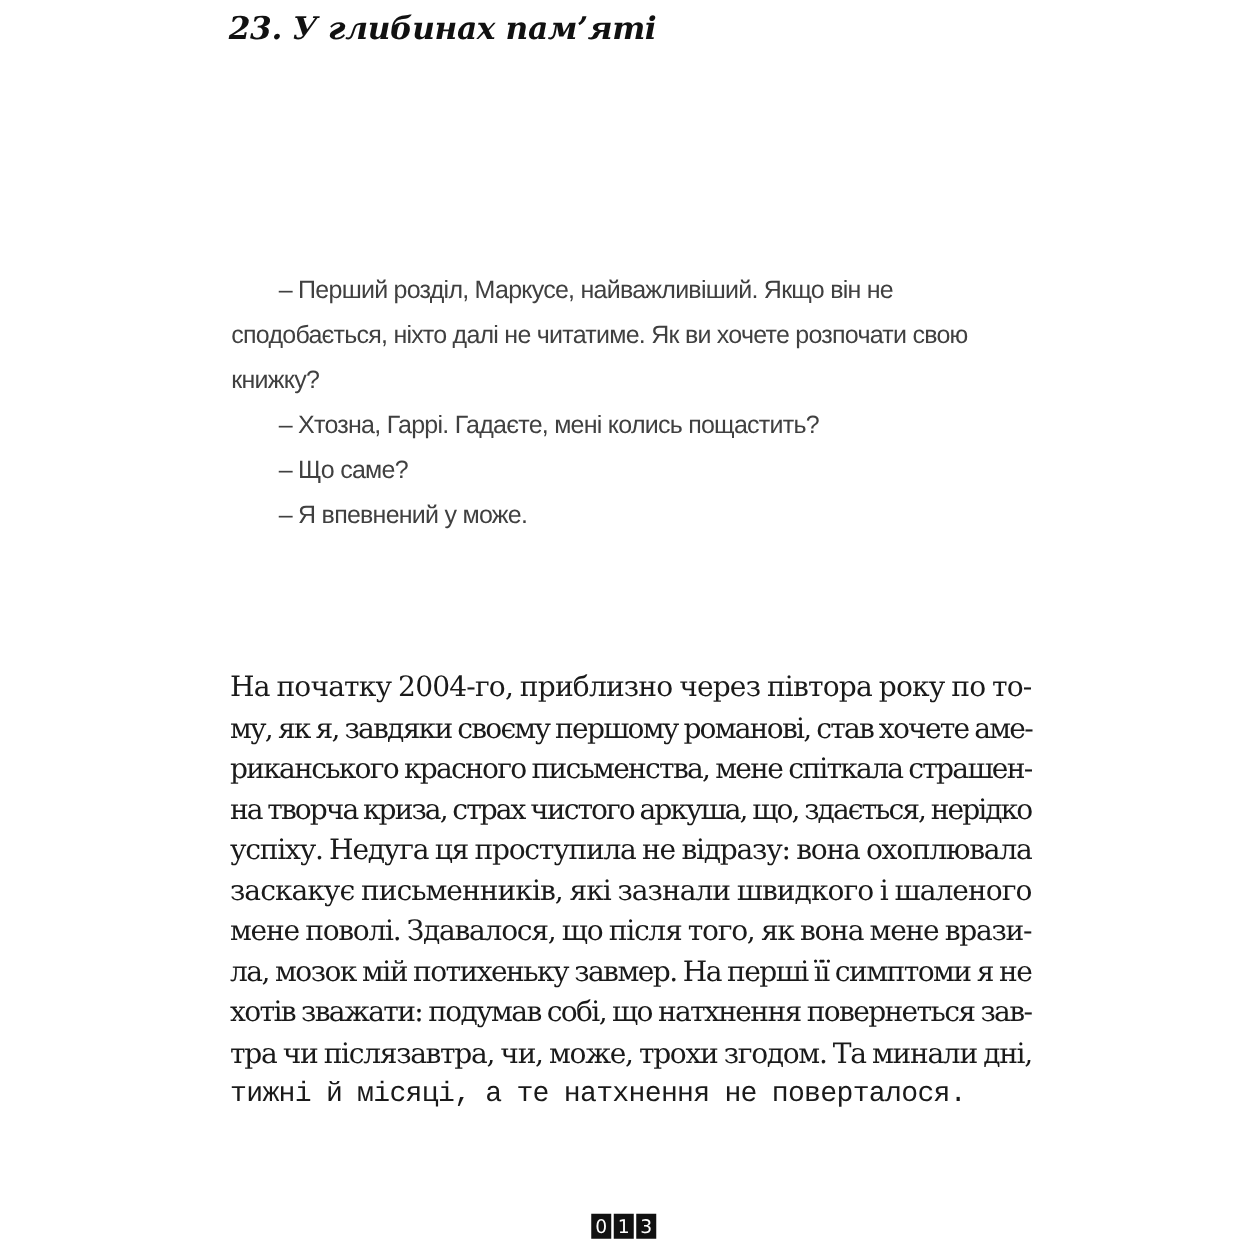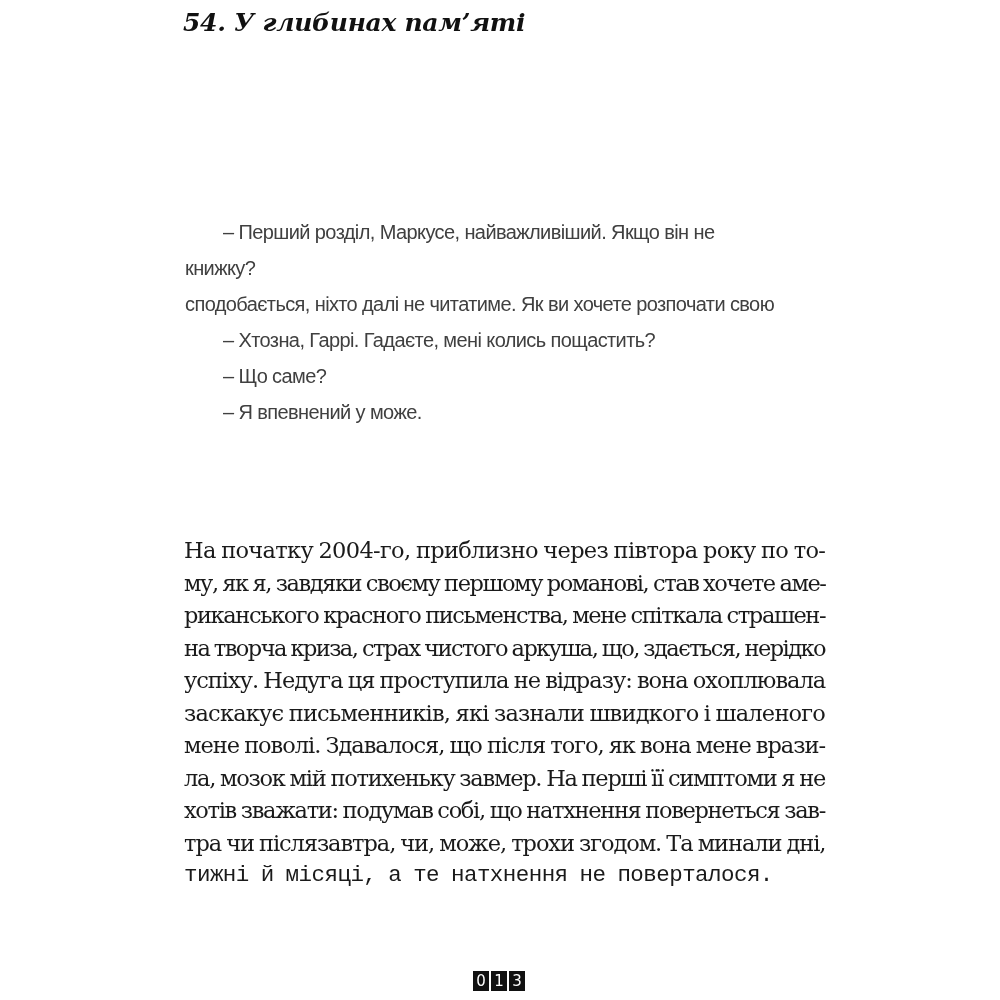--- a/index.html
+++ b/index.html
@@ -85,26 +85,26 @@
       color: #fff;
       font-family: "DejaVu Sans", sans-serif;
       font-size: 15px;
       line-height: 20px;
       text-align: center;
     }
   </style>
 </head>
 <body>
 
-<div class="chapter-title">54. У глибинах пам’яті</div>
+<div class="chapter-title">23. У глибинах пам’яті</div>
 
 <div class="epigraph">
   <span class="line indent">– Перший розділ, Маркусе, найважливіший. Якщо він не</span>
+  <span class="line">сподобається, ніхто далі не читатиме. Як ви хочете розпочати свою</span>
   <span class="line">книжку?</span>
-  <span class="line">сподобається, ніхто далі не читатиме. Як ви хочете розпочати свою</span>
   <span class="line indent">– Хтозна, Гаррі. Гадаєте, мені колись пощастить?</span>
   <span class="line indent">– Що саме?</span>
   <span class="line indent">– Я впевнений у може.</span>
 </div>
 
 <div class="body-text">
   <span class="line first" style="letter-spacing: -0.677273px; text-indent: 0px;">На початку 2004-го, приблизно через півтора року по то-</span>
   <span class="line" style="letter-spacing: -1.43136px;">му, як я, завдяки своєму першому романові, став хочете аме-</span>
   <span class="line" style="letter-spacing: -1.38929px;">риканського красного письменства, мене спіткала страшен-</span>
   <span class="line" style="letter-spacing: -1.56667px;">на творча криза, страх чистого аркуша, що, здається, нерідко</span>

